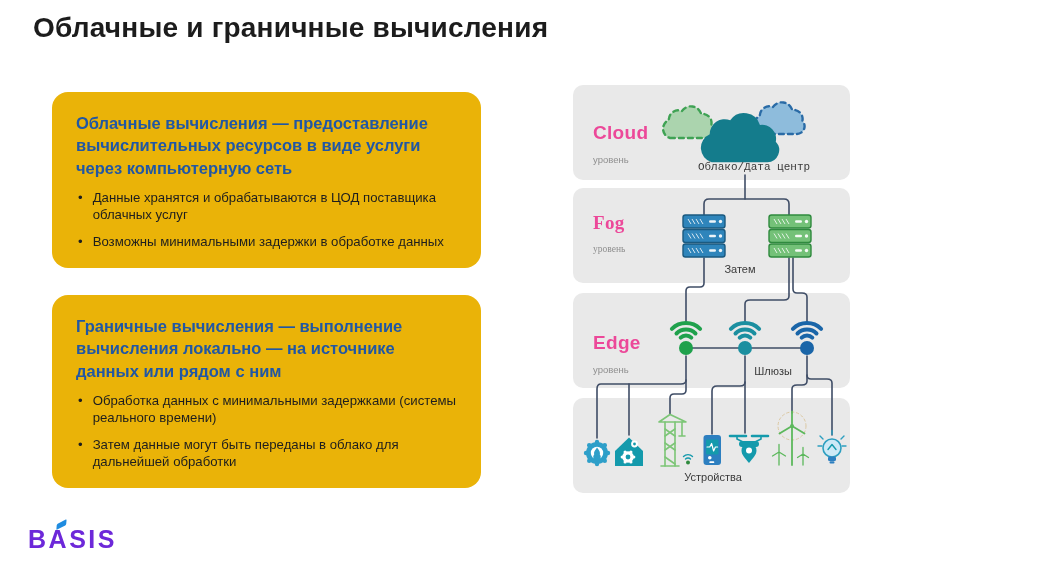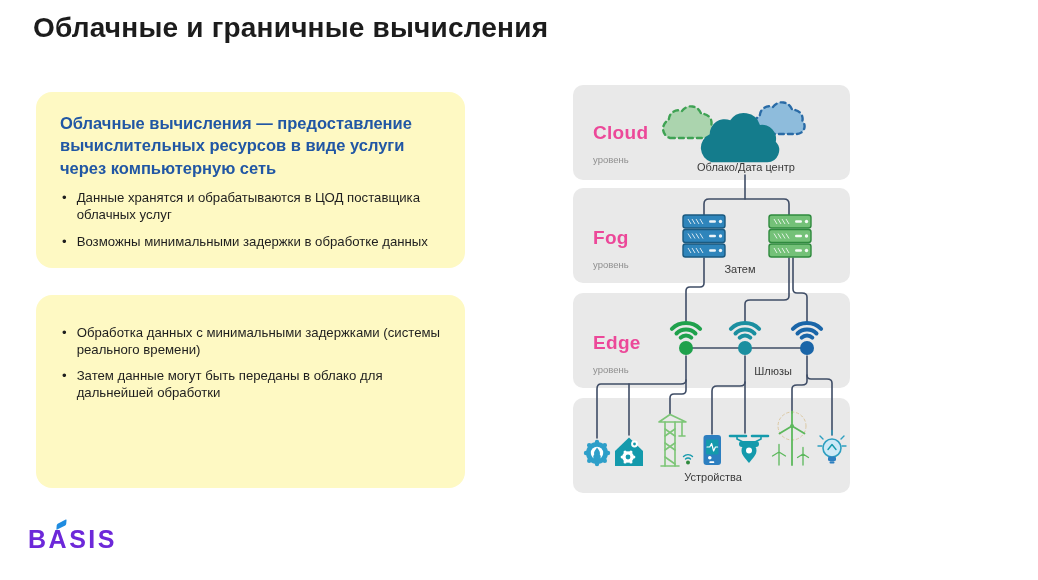--- a/index.html
+++ b/index.html
@@ -3,41 +3,41 @@
 <meta charset="utf-8">
 <style>
   html,body{margin:0;padding:0;background:#fff;}
   .slide{position:relative;width:1038px;height:549px;background:#ffffff;overflow:hidden;
          font-family:"Liberation Sans",sans-serif;}
 
   
   .title{position:absolute;left:33px;top:12px;font-size:28px;font-weight:600;color:#1c1c1c;letter-spacing:.2px;}
 
   
-  .info-box{position:absolute;left:36px;width:429px;background:#fef9c3;border-radius:16px;
+  .info-box{position:absolute;left:52px;width:429px;background:#eab308;border-radius:16px;
             padding:20px 24px;box-sizing:border-box;}
   .info-box.b1{top:92px;height:176px;}
   .info-box.b2{top:295px;height:193px;}
   .info-heading{margin:0 0 10px 0;font-size:16.5px;font-weight:700;line-height:1.36;color:#2157a4;}
   .bullet{display:flex;gap:10px;margin-top:9px;font-size:13.2px;line-height:1.3;color:#1e1e1e;}
   .bullet .dot{flex:0 0 auto;margin-left:2px;}
   .bullet .txt{max-width:372px;}
 
   
   .diagram{position:absolute;left:573px;top:85px;width:277px;height:412px;}
   .level-bg{position:absolute;left:0;width:277px;height:95px;background:#e9e9e9;border-radius:10px;}
   .lb0{top:0;} .lb1{top:103px;} .lb2{top:208px;} .lb3{top:313px;}
   .diagram-art{position:absolute;left:0;top:0;z-index:2;}
   .level-label{position:absolute;left:20px;z-index:3;}
   .level-name{font-size:19px;font-weight:700;color:#ec4899;letter-spacing:.3px;line-height:1;}
   .level-sub{font-size:9.5px;color:#8f8f8f;margin-top:12px;}
-  .ll0{top:38px;} .ll1{top:143px;} .ll2{top:248px;}
+  .ll0{top:38px;} .ll1{top:128px;font-family:Liberation Serif, serif;} .ll2{top:248px;}
   .caption{position:absolute;transform:translateX(-50%);font-size:11px;color:#3a3a3a;
            white-space:nowrap;z-index:3;}
-  .cap0{left:173px;top:76px;} .cap1{left:167px;top:178px;}
+  .cap0{left:181px;top:76px;font-family:Liberation Mono, monospace;} .cap1{left:167px;top:178px;}
   .cap2{left:172px;top:280px;margin-left:28px;} .cap3{left:140px;top:386px;}
 
   
   .basis-logo{position:absolute;left:28px;top:527px;font-size:25px;font-weight:700;color:#6d28d9;
               letter-spacing:2.5px;line-height:1;}
   .basis-a{position:relative;display:inline-block;}
   .basis-accent{position:absolute;top:-5px;left:7px;width:11px;height:4.5px;background:#1f8ce0;
                 transform:rotate(-27deg) skewX(-32deg);border-radius:1px;}
   .qdts{position:absolute;left:897px;top:545px;display:flex;align-items:center;gap:3px;}
   .qdts-text{font-size:19px;font-weight:800;color:#29abe2;letter-spacing:.5px;line-height:1;}
@@ -58,20 +58,21 @@
       <span class="dot">•</span>
       <span class="txt">Данные хранятся и обрабатываются в ЦОД поставщика облачных услуг</span>
     </div>
     <div class="bullet">
       <span class="dot">•</span>
       <span class="txt">Возможны минимальными задержки в обработке данных</span>
     </div>
   </section>
 
   <section class="info-box b2">
+    <h2 class="info-heading">Граничные вычисления — выполнение вычисления локально — на источнике данных или рядом с ним</h2>
     <div class="bullet">
       <span class="dot">•</span>
       <span class="txt">Обработка данных с минимальными задержками (системы реального времени)</span>
     </div>
     <div class="bullet">
       <span class="dot">•</span>
       <span class="txt">Затем данные могут быть переданы в облако для дальнейшей обработки</span>
     </div>
   </section>
 

